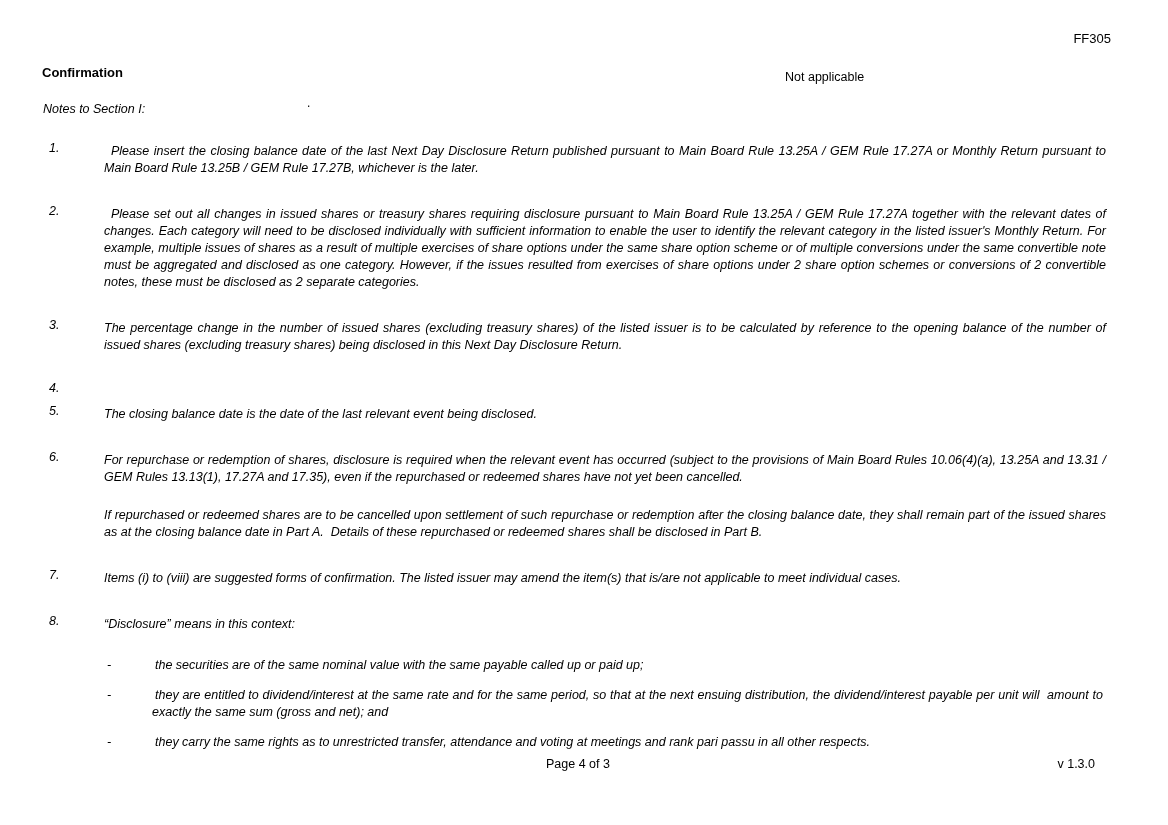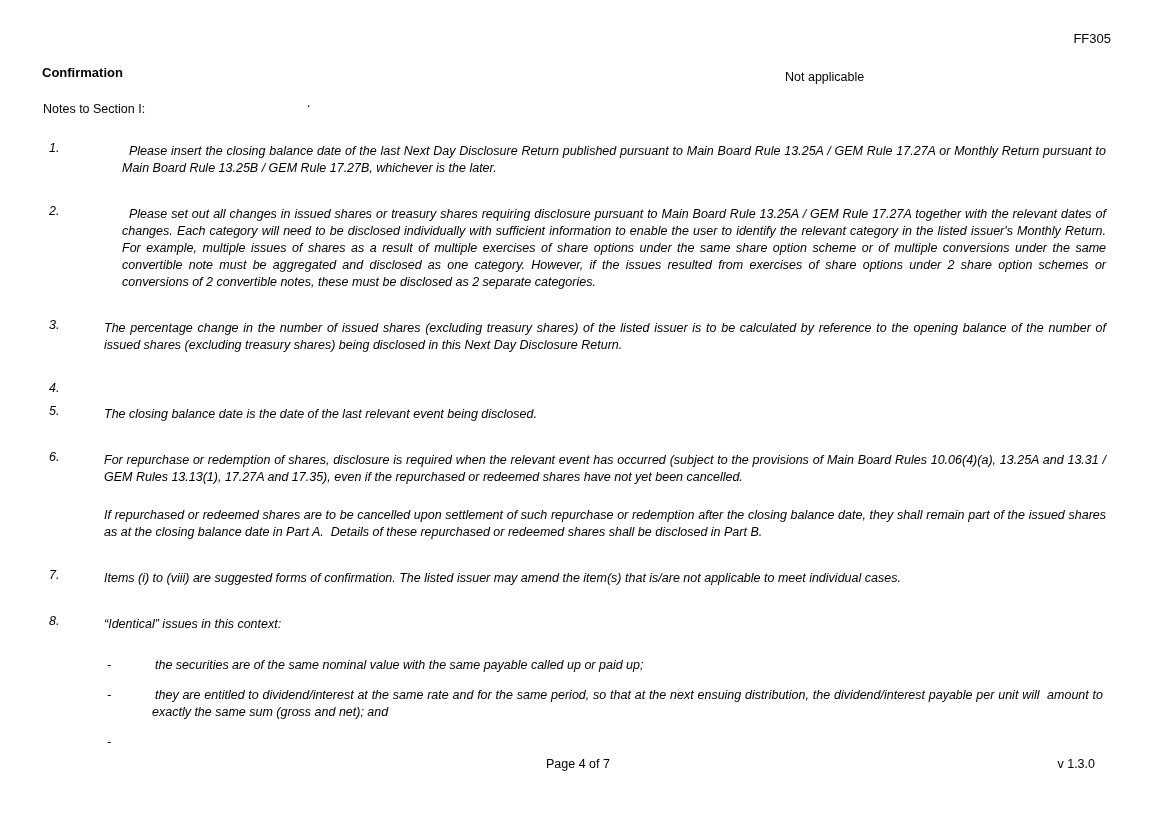--- a/index.html
+++ b/index.html
@@ -21,36 +21,36 @@
     position: absolute; top: 59px; left: 36px;
     font-size: 13px; font-weight: bold;
   }
   .confirm-value {
     position: absolute; top: 64px; left: 779px;
     font-size: 12.5px;
   }
 
   .notes-title {
     position: absolute; top: 96px; left: 37px;
-    font-size: 12.5px; 
+    font-size: 12.5px; font-style: italic;
   }
   .stray-mark {
     position: absolute; top: 90px; left: 301px;
     font-size: 12px;
   }
 
   .notes {
     position: absolute; top: 131px; left: 92px; width: 1020px;
     font-size: 12.5px; font-style: italic; line-height: 17px;
   }
   .note { position: relative; margin-bottom: 17px; }
   .note-num { position: absolute; left: -52px; top: 0; }
   .note p { text-align: justify; margin-bottom: 15px; }
   .note p:last-child { margin-bottom: 0; }
-  .note p.indent { text-indent: 7px; margin-left: 18px; }
+  .note p.indent { text-indent: 7px; }
 
   .bullets { margin-top: 7px; }
   .bullet { position: relative; padding-left: 48px; margin-bottom: 7px; text-align: justify; }
   .bullet .dash { position: absolute; left: 0; top: 0; }
 
   .footer { position: absolute; top: 751px; left: 0; width: 100%; font-size: 12.5px; }
   .page-indicator { position: absolute; left: 0; top: 0; width: 1150px; text-align: center; }
   .version { position: absolute; right: 73px; top: 0; }
 </style>
 </head>
@@ -98,36 +98,37 @@
       <p>If repurchased or redeemed shares are to be cancelled upon settlement of such repurchase or redemption after the closing balance date, they shall remain part of the issued shares as at the closing balance date in Part A.&nbsp; Details of these repurchased or redeemed shares shall be disclosed in Part B.</p>
     </div>
 
     <div class="note">
       <span class="note-num">7.</span>
       <p>Items (i) to (viii) are suggested forms of confirmation. The listed issuer may amend the item(s) that is/are not applicable to meet individual cases.</p>
     </div>
 
     <div class="note">
       <span class="note-num">8.</span>
-      <p>“Identical” issues in this context:</p>
+      <p>“Disclosure” means in this context:</p>
       <div class="bullets">
         <div class="bullet">
           <span class="dash">-</span>
           <span>the securities are of the same nominal value with the same payable called up or paid up;</span>
         </div>
         <div class="bullet">
           <span class="dash">-</span>
           <span>they are entitled to dividend/interest at the same rate and for the same period, so that at the next ensuing distribution, the dividend/interest payable per unit will&nbsp; amount to exactly the same sum (gross and net); and</span>
         </div>
         <div class="bullet">
           <span class="dash">-</span>
+          <span>they carry the same rights as to unrestricted transfer, attendance and voting at meetings and rank pari passu in all other respects.</span>
         </div>
       </div>
     </div>
 
   </div>
 
   <div class="footer">
-    <div class="page-indicator">Page 4 of 7</div>
+    <div class="page-indicator">Page 4 of 3</div>
     <div class="version">v 1.3.0</div>
   </div>
 
 </div>
 
 </body></html>

